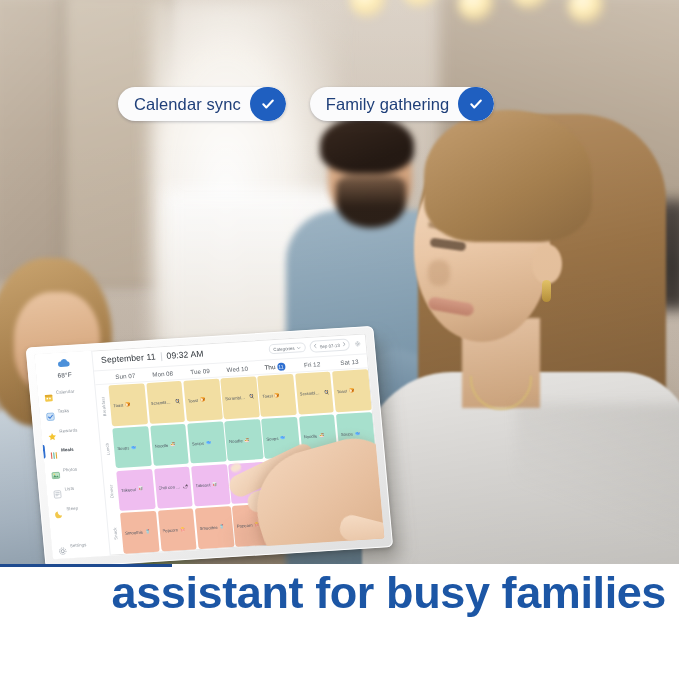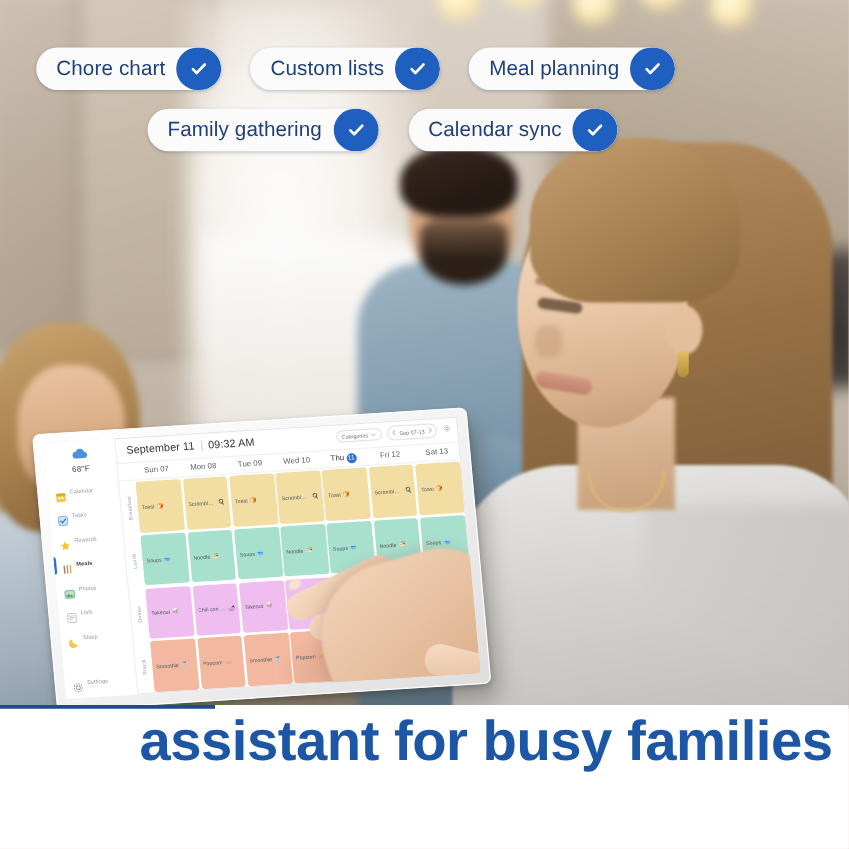--- a/index.html
+++ b/index.html
@@ -528,64 +528,34 @@
       <div class="w-earring"></div>
       <div class="w-hair-top"></div>
       <div class="w-shoulder-sh"></div>
     </div>
 
     <div class="ph-grade"></div>
   </div>
 
   <div class="badges">
 
-    <div class="badge-row r1">
+
+    <div class="badge-row r2">
 
       <div class="badge">
-        <span class="badge-label">Chore chart</span>
+        <span class="badge-label">Calendar sync</span>
         <span class="badge-check">
           <svg width="16" height="16" viewBox="0 0 16 16">
               <path d="M3.3 8.3 L6.3 11.4 L12.8 4.6" fill="none" stroke="#ffffff" stroke-width="2.1" stroke-linecap="round" stroke-linejoin="round"></path>
             </svg>
         </span>
       </div>
 
       <div class="badge">
-        <span class="badge-label">Custom lists</span>
-        <span class="badge-check">
-          <svg width="16" height="16" viewBox="0 0 16 16">
-              <path d="M3.3 8.3 L6.3 11.4 L12.8 4.6" fill="none" stroke="#ffffff" stroke-width="2.1" stroke-linecap="round" stroke-linejoin="round"></path>
-            </svg>
-        </span>
-      </div>
-
-      <div class="badge">
-        <span class="badge-label">Meal planning</span>
-        <span class="badge-check">
-          <svg width="16" height="16" viewBox="0 0 16 16">
-              <path d="M3.3 8.3 L6.3 11.4 L12.8 4.6" fill="none" stroke="#ffffff" stroke-width="2.1" stroke-linecap="round" stroke-linejoin="round"></path>
-            </svg>
-        </span>
-      </div>
-
-    </div>
-
-    <div class="badge-row r2">
-
-      <div class="badge">
         <span class="badge-label">Family gathering</span>
-        <span class="badge-check">
-          <svg width="16" height="16" viewBox="0 0 16 16">
-              <path d="M3.3 8.3 L6.3 11.4 L12.8 4.6" fill="none" stroke="#ffffff" stroke-width="2.1" stroke-linecap="round" stroke-linejoin="round"></path>
-            </svg>
-        </span>
-      </div>
-
-      <div class="badge">
-        <span class="badge-label">Calendar sync</span>
         <span class="badge-check">
           <svg width="16" height="16" viewBox="0 0 16 16">
               <path d="M3.3 8.3 L6.3 11.4 L12.8 4.6" fill="none" stroke="#ffffff" stroke-width="2.1" stroke-linecap="round" stroke-linejoin="round"></path>
             </svg>
         </span>
       </div>
 
     </div>
   </div>
 

